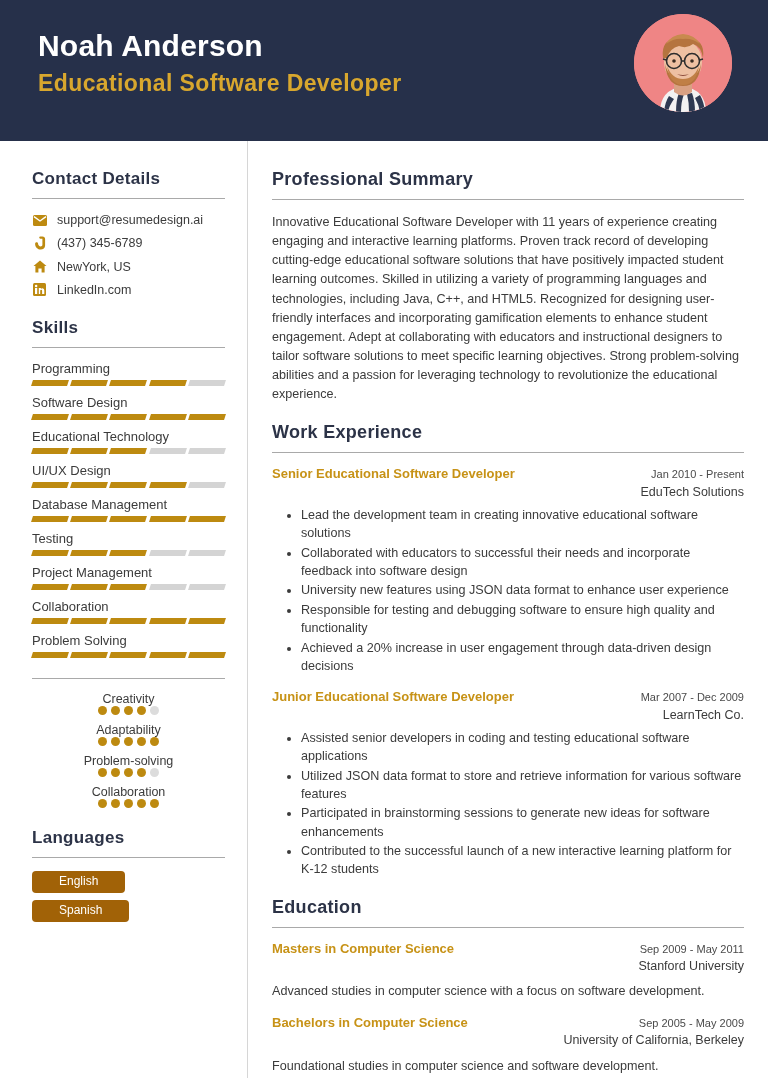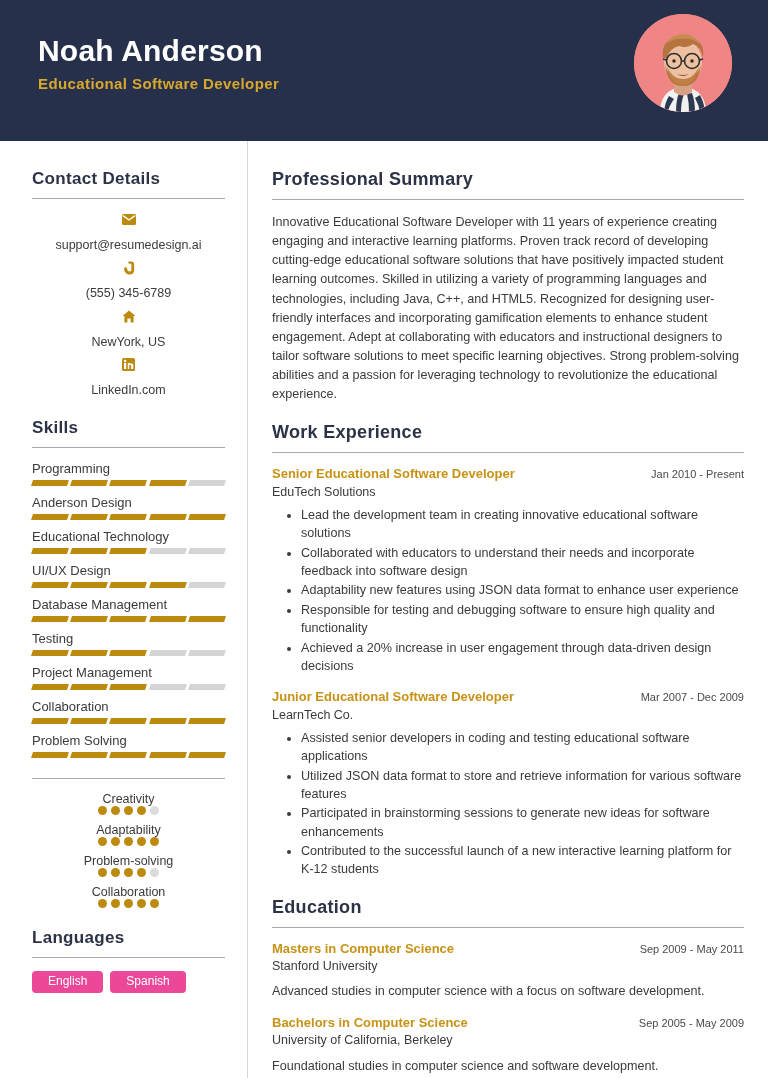--- a/index.html
+++ b/index.html
@@ -34,21 +34,21 @@
   }
   .header-text { display: flex; flex-direction: column; justify-content: center; }
   .full-name {
     font-size: 30px;
     font-weight: bold;
     color: #ffffff;
     letter-spacing: 0.2px;
     line-height: 1.2;
   }
   .job-title {
-    font-size: 15px;
+    font-size: 23px;
     font-weight: bold;
     color: #d8a72e;
     letter-spacing: 0.4px;
     margin-top: 6px;
   }
 
   .avatar-wrap {
     width: 98px;
     height: 98px;
     border-radius: 50%;
@@ -87,21 +87,21 @@
     height: 1px;
     background: #a9a9a9;
     margin-top: 9px;
     margin-bottom: 13px;
   }
   .sec { margin-bottom: 20px; }
   .sec.main-sec { margin-bottom: 18px; }
 
   
   .contact-list { display: flex; flex-direction: column; gap: 7px; }
-  .contact-row { display: flex; align-items: center; gap: 10px; flex-direction: column; }
+  .contact-row { display: flex; align-items: center; gap: 10px; }
   .c-icon {
     width: 15px; height: 15px; flex: none;
     display: flex; align-items: center; justify-content: center;
     color: #bd8a10;
   }
   .c-icon svg { display: block; }
   .c-text { font-size: 12.5px; color: #3b3b3b; line-height: 1.3; }
 
   
   .skill-item { margin-bottom: 9px; }
@@ -122,24 +122,24 @@
     flex-direction: column;
   }
   .soft-name { font-size: 12.5px; color: #3b3b3b; }
   .dots { display: flex; gap: 4px; }
   .dot { width: 9px; height: 9px; border-radius: 50%; background: #dcdcdc; }
   .dot.on { background: #bd8a10; }
 
   
   .lang-wrap { display: flex; flex-wrap: wrap; gap: 7px; }
   .lang-tag {
-    background: #ec4899;
+    background: #a16207;
     color: #ffffff;
     font-size: 12px;
-    padding: 4px 16px 5px;
+    padding: 4px 27px 5px;
     border-radius: 4px;
     line-height: 1.1;
   }
 
   
   .summary {
     font-size: 12.6px;
     color: #3b3b3b;
     line-height: 1.52;
     text-align: left;
@@ -164,20 +164,21 @@
     font-size: 11px;
     color: #4a4a4a;
     white-space: nowrap;
     flex: none;
   }
   .entry-org {
     font-size: 12.5px;
     color: #3b3b3b;
     margin-top: 1px;
     line-height: 1.3;
+    text-align: right;
   }
   .entry-desc {
     font-size: 12.6px;
     color: #3b3b3b;
     line-height: 1.5;
     margin-top: 8px;
   }
   .bullets {
     margin: 6px 0 0 0;
     padding-left: 29px;
@@ -253,21 +254,21 @@
             </span>
             <span class="c-text">support@resumedesign.ai</span>
           </div>
 
           <div class="contact-row">
             <span class="c-icon">
               <svg width="13" height="14" viewBox="0 0 13 14">
                   <path d="M9.5 0.5 c1.6 0 2.6 1 2.6 2.6 v6.4 c0 2.4 -2 4 -4.4 4 c-3.2 0 -5.6 -2.6 -5.6 -5.6 c0 -1 0.6 -1.7 1.5 -1.7 c0.9 0 1.5 0.7 1.5 1.6 c0 1.4 1.1 2.6 2.5 2.6 c1.1 0 1.8 -0.7 1.8 -1.7 v-6 h-2.1 a0.9 0.9 0 0 1 0 -2.2 z" fill="#bd8a10"></path>
                 </svg>
             </span>
-            <span class="c-text">(555) 345-6789</span>
+            <span class="c-text">(437) 345-6789</span>
           </div>
 
           <div class="contact-row">
             <span class="c-icon">
               <svg width="14" height="13" viewBox="0 0 14 13">
                   <path d="M7 0.5 L13.5 6 L11.6 6 L11.6 12.5 L8.6 12.5 L8.6 8.5 L5.4 8.5 L5.4 12.5 L2.4 12.5 L2.4 6 L0.5 6 Z" fill="#bd8a10"></path>
                 </svg>
             </span>
             <span class="c-text">NewYork, US</span>
           </div>
@@ -295,21 +296,21 @@
               <div class="skill-name">Programming</div>
               <div class="bar">
                 <span class="seg on"></span>
                 <span class="seg on"></span>
                 <span class="seg on"></span>
                 <span class="seg on"></span>
                 <span class="seg"></span>
               </div>
             </div>
             <div class="skill-item">
-              <div class="skill-name">Anderson Design</div>
+              <div class="skill-name">Software Design</div>
               <div class="bar">
                 <span class="seg on"></span>
                 <span class="seg on"></span>
                 <span class="seg on"></span>
                 <span class="seg on"></span>
                 <span class="seg on"></span>
               </div>
             </div>
             <div class="skill-item">
               <div class="skill-name">Educational Technology</div>
@@ -454,22 +455,22 @@
         <div class="sec-rule"></div>
         <div id="exp-list">
             <div class="entry">
               <div class="entry-head">
                 <div class="entry-role">Senior Educational Software Developer</div>
                 <div class="entry-date">Jan 2010 - Present</div>
               </div>
               <div class="entry-org">EduTech Solutions</div>
               <ul class="bullets">
                 <li>Lead the development team in creating innovative educational software solutions</li>
-                <li>Collaborated with educators to understand their needs and incorporate feedback into software design</li>
-                <li>Adaptability new features using JSON data format to enhance user experience</li>
+                <li>Collaborated with educators to successful their needs and incorporate feedback into software design</li>
+                <li>University new features using JSON data format to enhance user experience</li>
                 <li>Responsible for testing and debugging software to ensure high quality and functionality</li>
                 <li>Achieved a 20% increase in user engagement through data-driven design decisions</li>
               </ul>
             </div>
             <div class="entry">
               <div class="entry-head">
                 <div class="entry-role">Junior Educational Software Developer</div>
                 <div class="entry-date">Mar 2007 - Dec 2009</div>
               </div>
               <div class="entry-org">LearnTech Co.</div>

